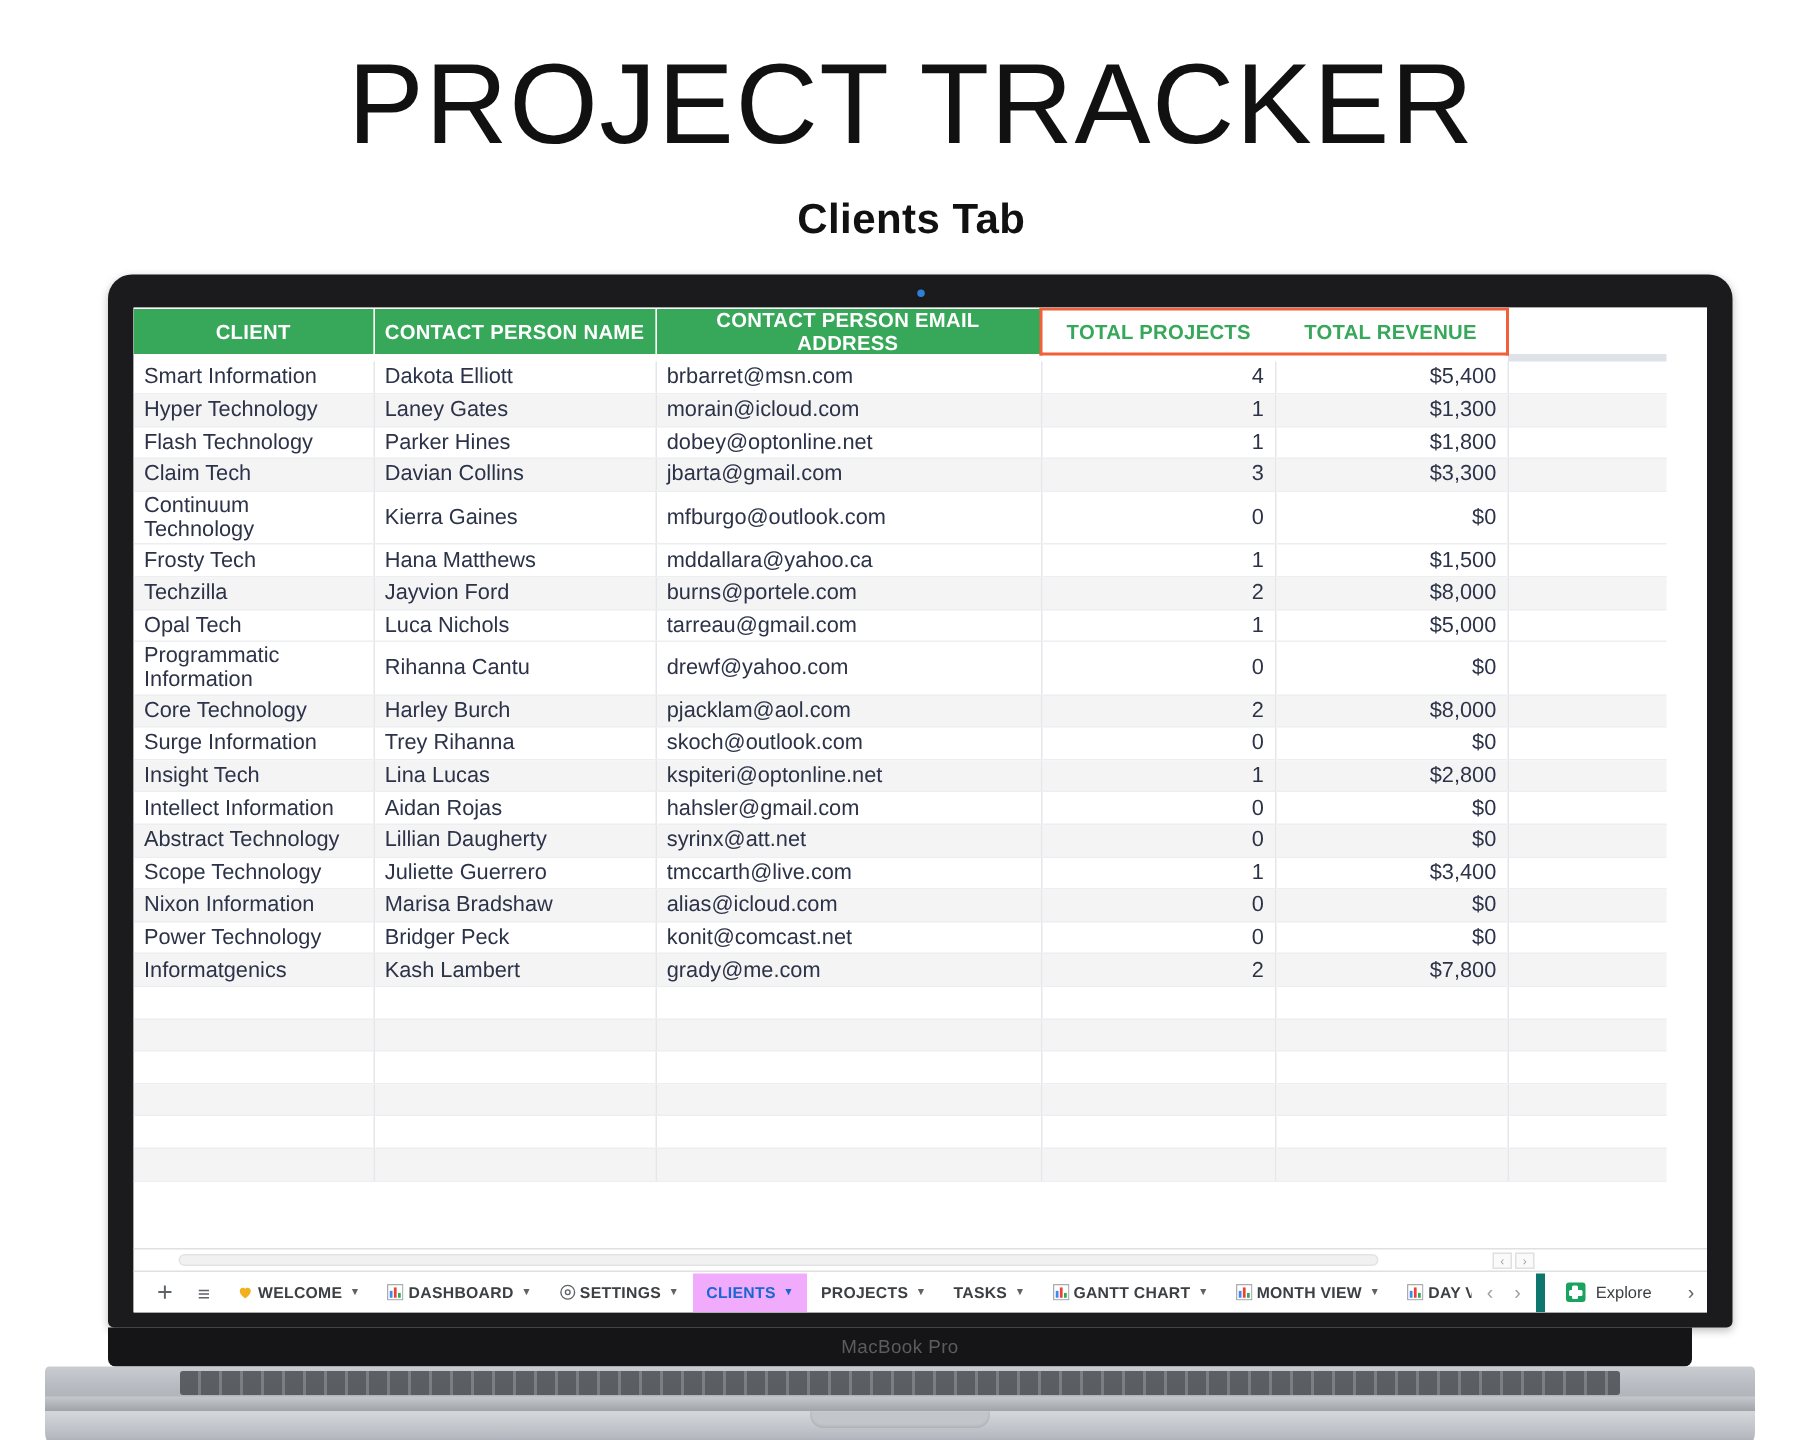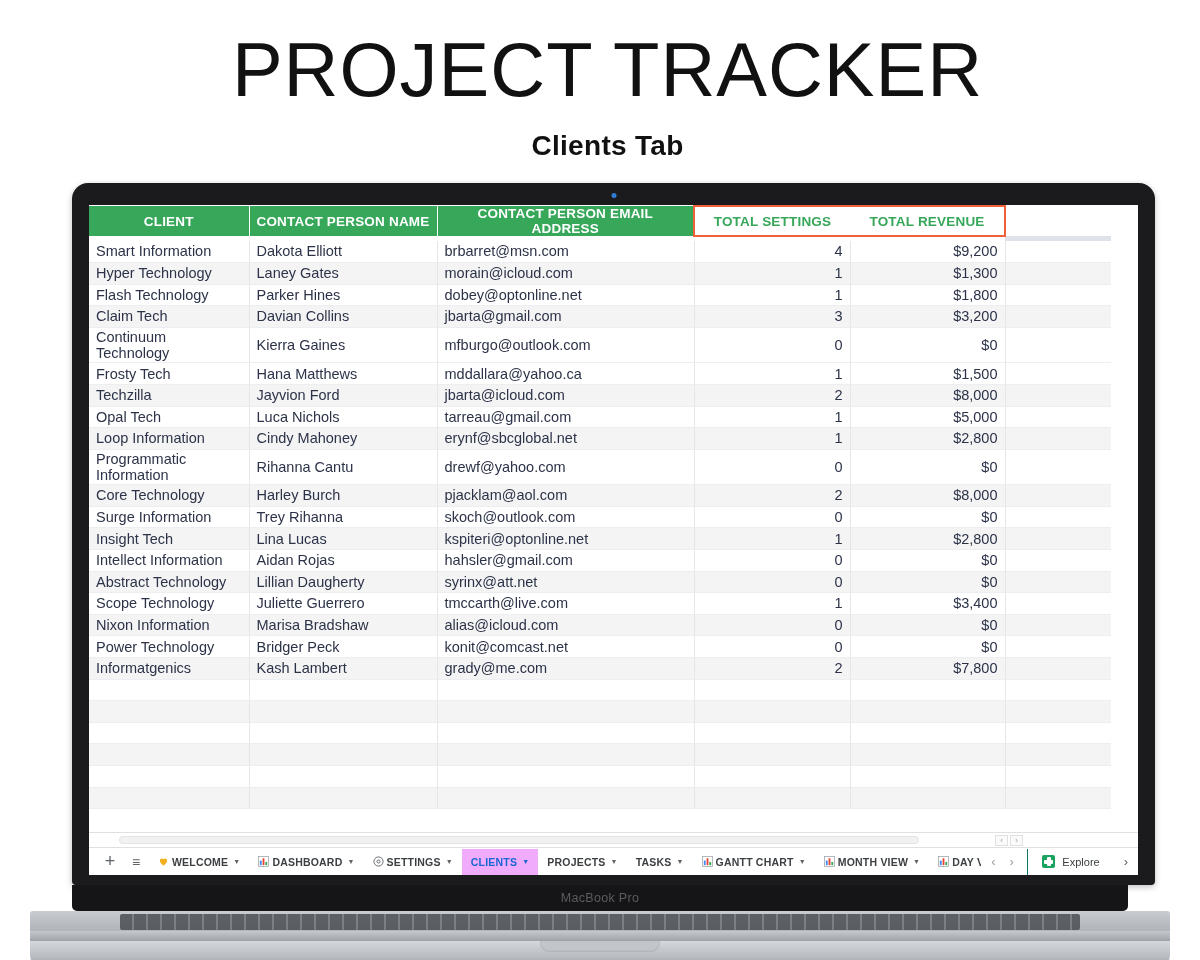--- a/index.html
+++ b/index.html
@@ -166,21 +166,21 @@
 
   .ico { width: 11px; height: 11px; display:inline-block; flex:0 0 auto; }
 
   .nav-arrows { display:flex; gap:14px; padding: 0 10px; color:#9aa0a6; font-size:13px; flex:0 0 auto;}
 
   .tab-spacer { flex:1 1 auto; }
 
   .explore {
     display:flex; align-items:center; gap:7px;
     padding: 0 14px; height:26px;
-    border-left: 1px solid #0f766e;
+    border-left: 6px solid #0f766e;
     color: #3c4043; font-size: 11px; flex:0 0 auto;
   }
   .explore-ico {
     width:13px; height:13px; background:#1aa260; border-radius:2px;
     position:relative;
   }
   .explore-ico:after {
     content:""; position:absolute; left:4.5px; top:2px;
     width:4px; height:9px; background:#fff; border-radius:1px;
   }
@@ -255,40 +255,40 @@
                 <col class="c-email">
               <col class="c-proj">
                 <col class="c-rev">
                 <col class="c-extra">
             </colgroup>
             <thead>
               <tr>
                 <th class="green">CLIENT</th>
                 <th class="green">CONTACT PERSON NAME</th>
                 <th class="green">CONTACT PERSON EMAIL ADDRESS</th>
-                <th class="white-accent first">TOTAL SETTINGS</th>
+                <th class="white-accent first">TOTAL PROJECTS</th>
                 <th class="white-accent last">TOTAL REVENUE</th>
                 <th class="blank-head"></th>
               </tr>
             </thead>
             <tbody id="tbody">
                 <tr class="sub-rule">
                   <td></td>
                   <td></td>
                   <td></td>
                   <td class="rule-orange"></td>
                   <td class="rule-orange"></td>
                   <td class="rule-grey"></td>
                 </tr>
                 <tr>
                   <td>Smart Information</td>
                   <td>Dakota Elliott</td>
                   <td>brbarret@msn.com</td>
                   <td class="num">4</td>
-                  <td class="num">$9,200</td>
+                  <td class="num">$5,400</td>
                   <td class="extra"></td>
                 </tr>
                 <tr class="alt">
                   <td>Hyper Technology</td>
                   <td>Laney Gates</td>
                   <td>morain@icloud.com</td>
                   <td class="num">1</td>
                   <td class="num">$1,300</td>
                   <td class="extra"></td>
                 </tr>
@@ -298,21 +298,21 @@
                   <td>dobey@optonline.net</td>
                   <td class="num">1</td>
                   <td class="num">$1,800</td>
                   <td class="extra"></td>
                 </tr>
                 <tr class="alt">
                   <td>Claim Tech</td>
                   <td>Davian Collins</td>
                   <td>jbarta@gmail.com</td>
                   <td class="num">3</td>
-                  <td class="num">$3,200</td>
+                  <td class="num">$3,300</td>
                   <td class="extra"></td>
                 </tr>
                 <tr>
                   <td class="tall">Continuum Technology</td>
                   <td>Kierra Gaines</td>
                   <td>mfburgo@outlook.com</td>
                   <td class="num">0</td>
                   <td class="num">$0</td>
                   <td class="extra"></td>
                 </tr>
@@ -320,39 +320,31 @@
                   <td>Frosty Tech</td>
                   <td>Hana Matthews</td>
                   <td>mddallara@yahoo.ca</td>
                   <td class="num">1</td>
                   <td class="num">$1,500</td>
                   <td class="extra"></td>
                 </tr>
                 <tr class="alt">
                   <td>Techzilla</td>
                   <td>Jayvion Ford</td>
-                  <td>jbarta@icloud.com</td>
+                  <td>burns@portele.com</td>
                   <td class="num">2</td>
                   <td class="num">$8,000</td>
                   <td class="extra"></td>
                 </tr>
                 <tr>
                   <td>Opal Tech</td>
                   <td>Luca Nichols</td>
                   <td>tarreau@gmail.com</td>
                   <td class="num">1</td>
                   <td class="num">$5,000</td>
-                  <td class="extra"></td>
-                </tr>
-                <tr class="alt">
-                  <td>Loop Information</td>
-                  <td>Cindy Mahoney</td>
-                  <td>erynf@sbcglobal.net</td>
-                  <td class="num">1</td>
-                  <td class="num">$2,800</td>
                   <td class="extra"></td>
                 </tr>
                 <tr>
                   <td class="tall">Programmatic Information</td>
                   <td>Rihanna Cantu</td>
                   <td>drewf@yahoo.com</td>
                   <td class="num">0</td>
                   <td class="num">$0</td>
                   <td class="extra"></td>
                 </tr>

